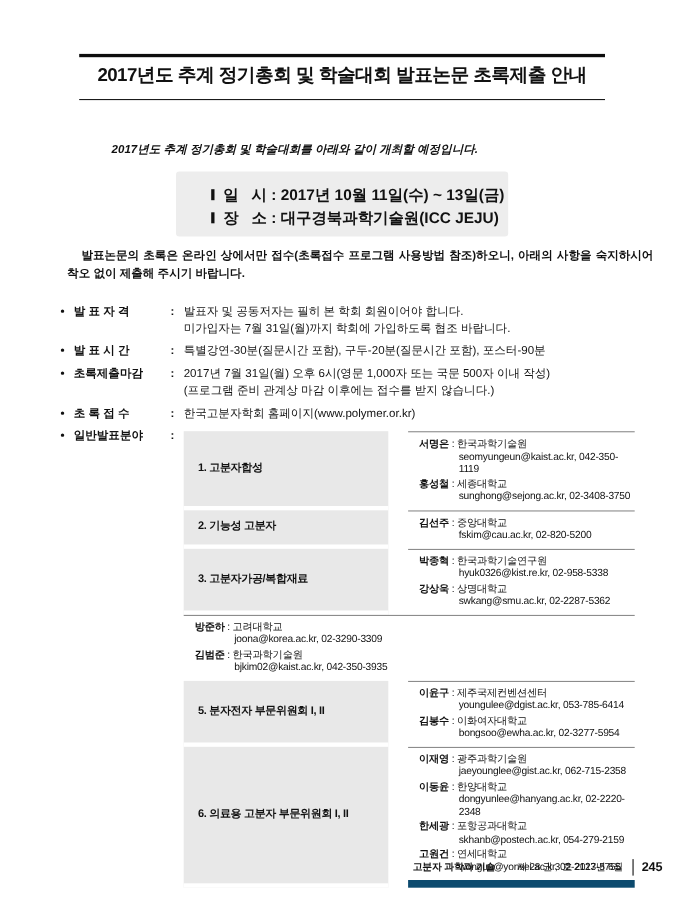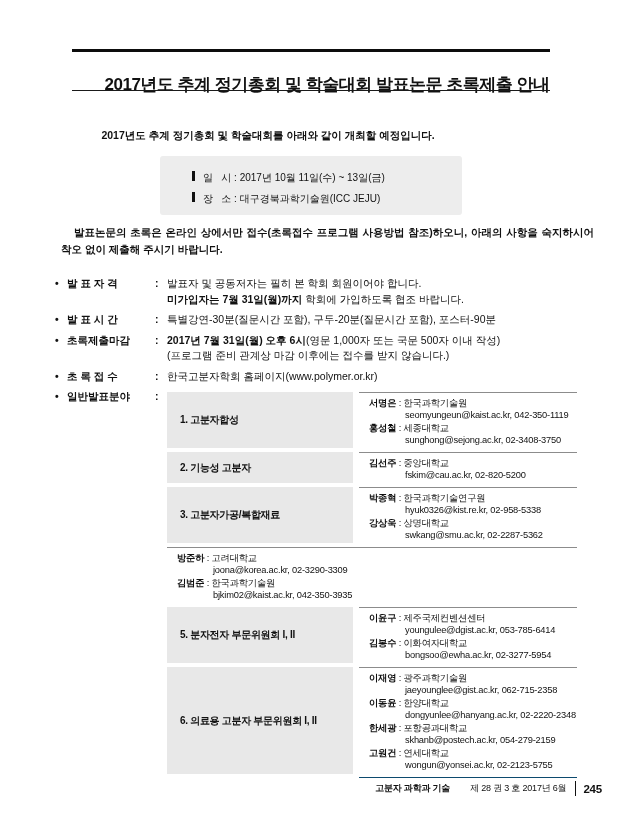--- a/index.html
+++ b/index.html
@@ -4,54 +4,54 @@
 <style>
   html,body { margin:0; padding:0; background:#fff; }
   .page {
     position:relative; width:622px; height:830px; background:#ffffff;
     font-family:"Liberation Sans","DejaVu Sans",sans-serif; color:#111;
     overflow:hidden;
   }
   .rule-thick { position:absolute; left:72px; top:49px; width:478px; height:3px; background:#0d0d0d; }
   .rule-thin  { position:absolute; left:72px; top:90px; width:478px; height:1px; background:#1a1a1a; }
   .title {
-    position:absolute; left:60px; top:57px; width:502px; margin:16px;
+    position:absolute; left:60px; top:57px; width:502px; margin:0;
     text-align:center; font-size:17px; font-weight:bold; letter-spacing:-0.5px;
   }
   .intro {
     position:absolute; left:0; top:129px; width:536px; margin:0;
-    text-align:center; font-size:10.5px; font-weight:bold;
+    text-align:center; font-size:10.5px; font-weight:bold;font-style:italic;
   }
   .info-box {
     position:absolute; left:160px; top:156px; width:302px; height:59px;
     background:#ededed; border-radius:3px; box-sizing:border-box; padding:11px 0 0 32px;
   }
-  .info-row { font-size:10px; font-weight:normal; line-height:21px; white-space:pre; }
+  .info-row { font-size:14px; font-weight:bold; line-height:21px; white-space:pre; }
   .marker { display:inline-block; width:3px; height:10px; background:#111; margin-right:8px; }
   .notice {
     position:absolute; left:61px; top:224px; width:533px; margin:0;
     font-size:10.5px; line-height:17px; text-indent:13px; text-align:justify; font-weight:bold;
   }
   .bullets { position:absolute; left:55px; top:276px; width:522px; }
   .b-row { display:flex; margin-bottom:5px; font-size:10.5px; line-height:15.5px; }
   .b-bullet { width:12px; font-weight:bold; }
   .b-label { width:88px; font-weight:bold; white-space:pre; }
   .b-colon { width:12px; font-weight:bold; }
   .b-content { flex:1; }
-  .seg.bold { font-weight:bold; }
+  .seg.bold { font-weight:normal; }
   
   .t-table { margin-top:3px; width:100%; }
   .t-row { display:flex; }
   .t-cat {
-    width:186px; margin-right:6px; background:#e8e8e8; border-bottom:4px solid #fff;
+    width:186px; margin-right:18px; background:#e8e8e8; border-bottom:4px solid #fff;
     display:flex; align-items:center; box-sizing:border-box; padding-left:13px;
     font-size:10px; font-weight:bold; letter-spacing:-0.3px;
   }
   .t-chairs { flex:1; border-top:1px solid #8c8c8c; padding:5px 0 4px 10px; }
-  .t-chairs.last { border-bottom:1px solid #0c4a6e; }
+  .t-chairs.last { border-bottom:7px solid #0c4a6e; }
   .chair { margin-bottom:2px; font-size:9.3px; line-height:11.5px; letter-spacing:-0.2px; }
   .chair-name { font-weight:bold; }
   .chair-l2 { padding-left:36px; }
   .footer {
     position:absolute; right:20px; top:781px; font-size:9px; letter-spacing:-0.2px;
     display:flex; align-items:center; justify-content:flex-end;
   }
   .footer .journal { font-weight:bold; margin-right:20px; }
   .footer-bar { display:inline-block; width:1px; height:15px; background:#111; margin:0 7px 0 9px; }
   .page-num { font-size:11.5px; font-weight:bold; }

